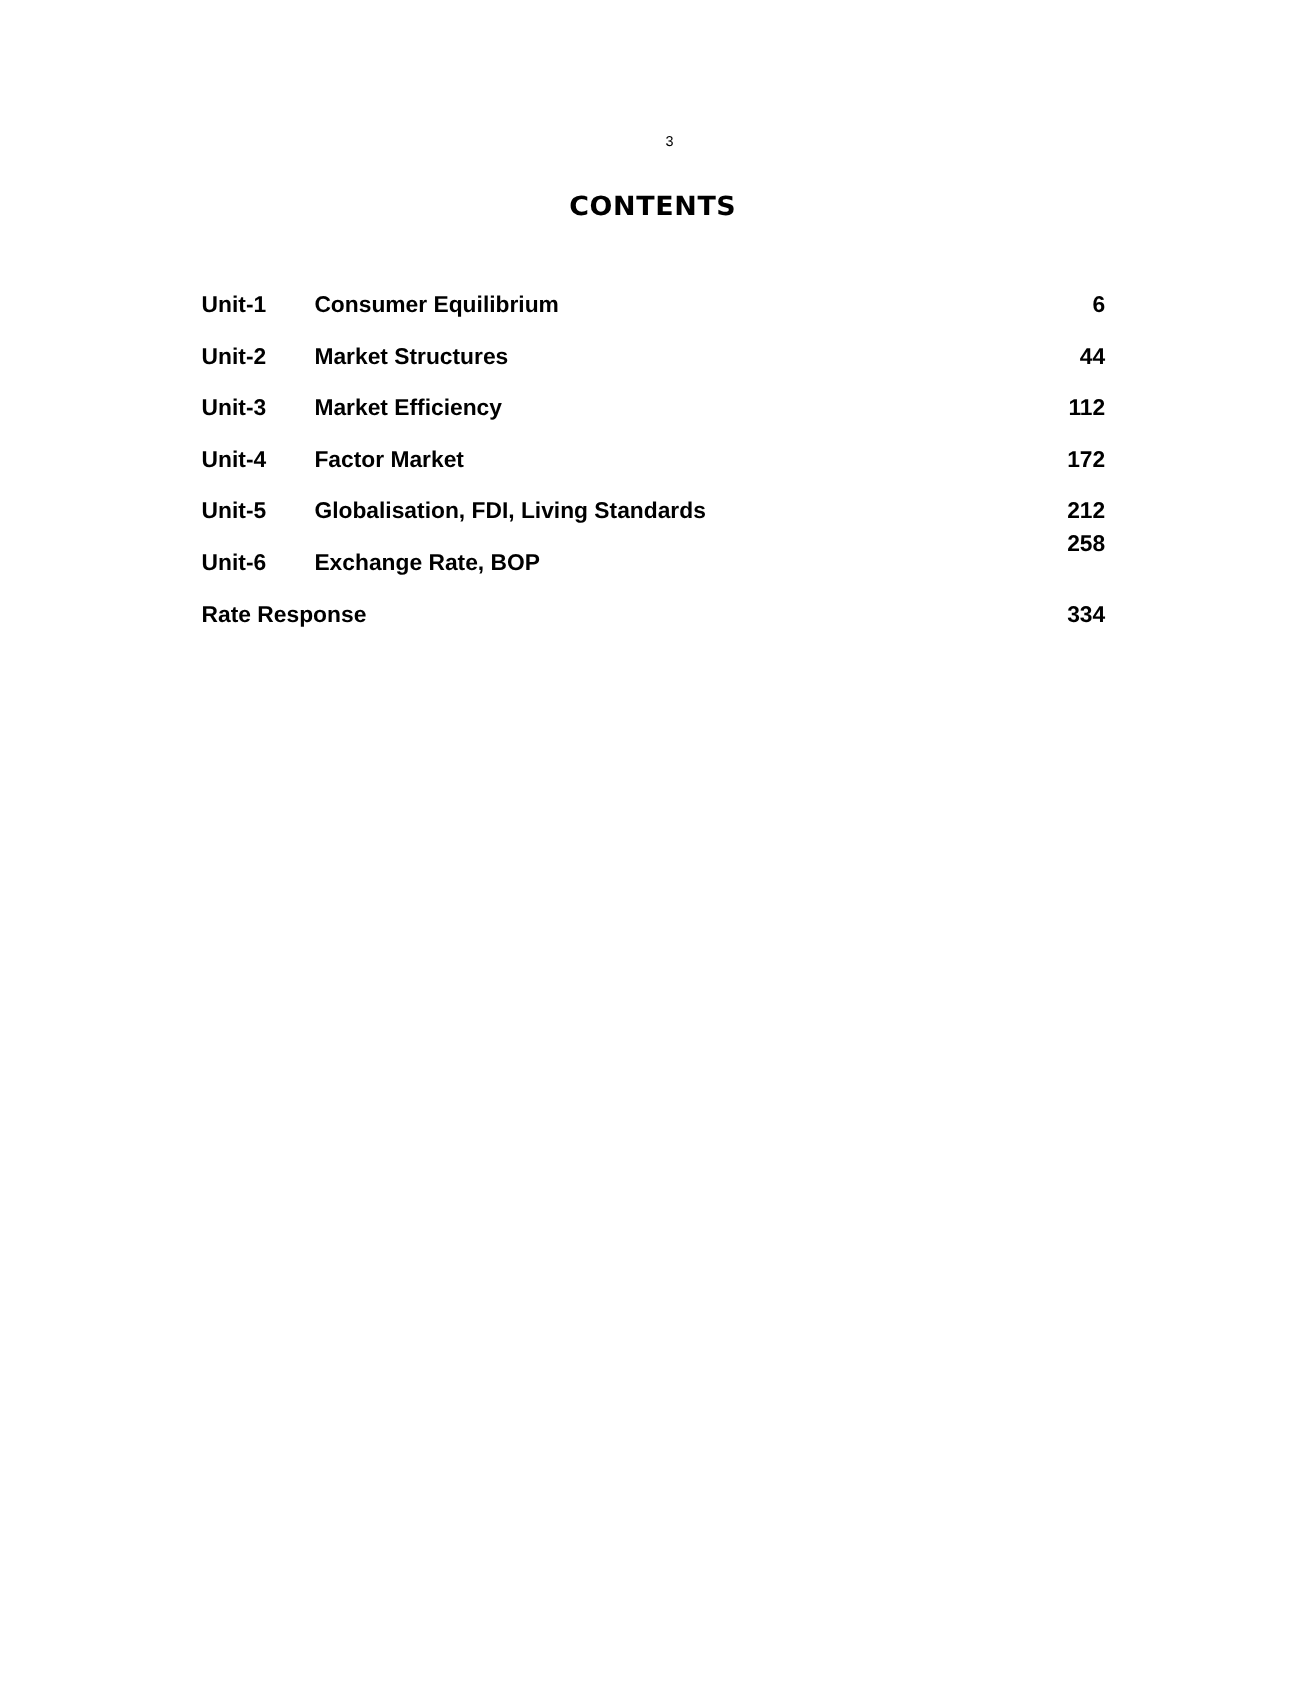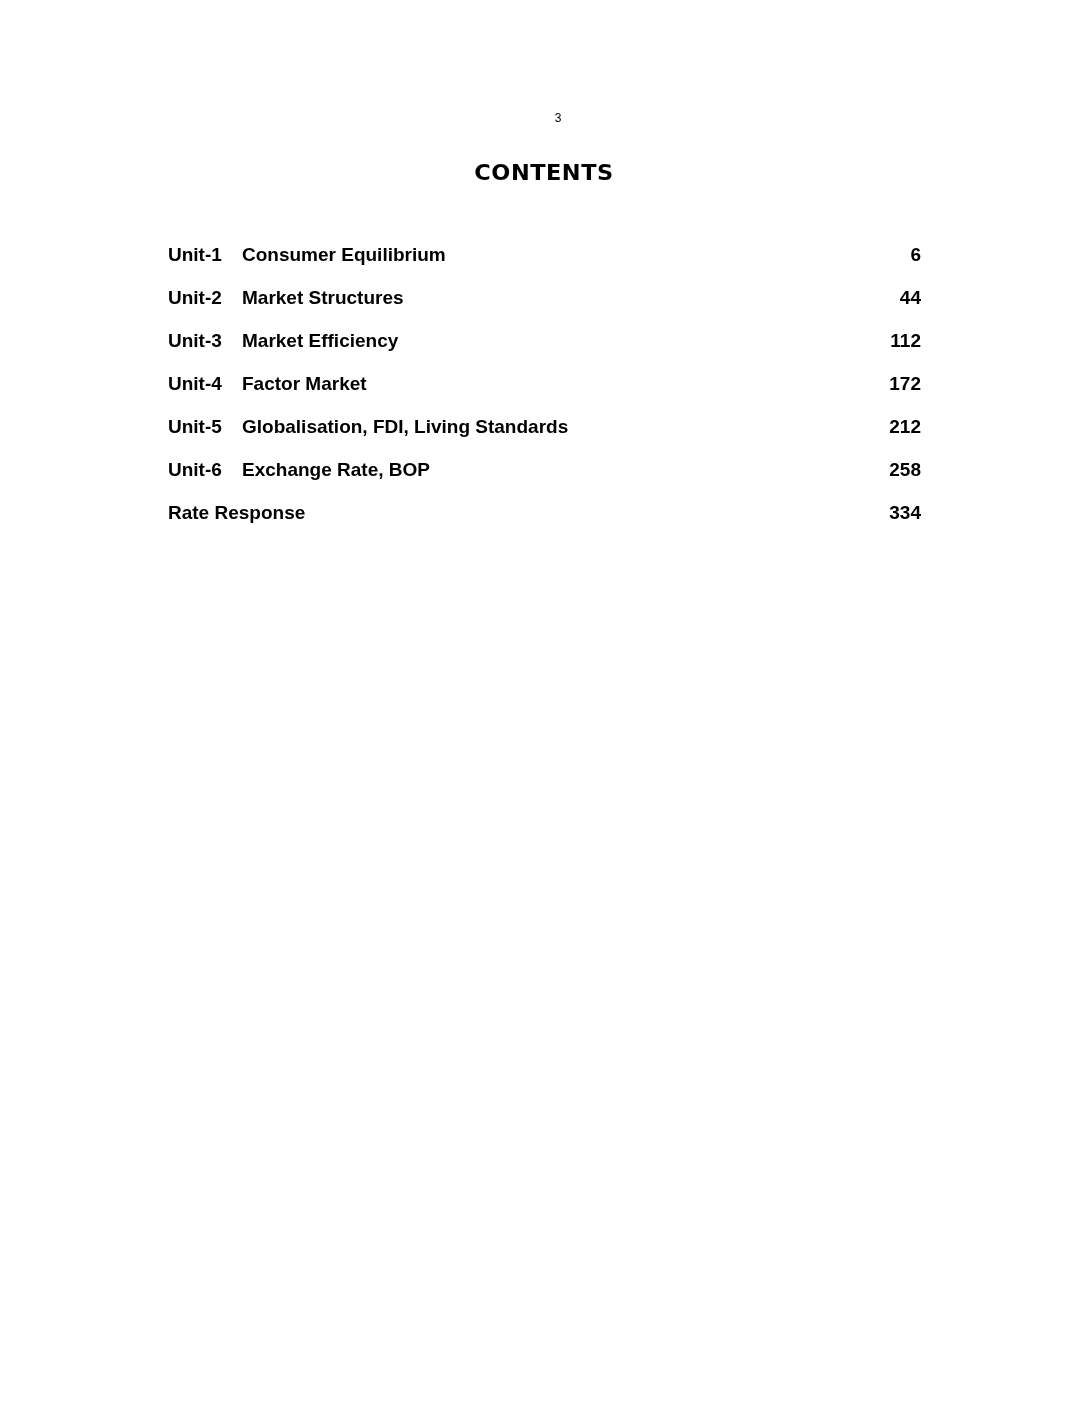--- a/index.html
+++ b/index.html
@@ -42,39 +42,40 @@
       width: 753px;
       font-weight: bold;
       font-size: 19px;
     }
     .toc-row {
       position: relative;
       display: flex;
       align-items: flex-end;
       line-height: 23px;
       margin-bottom: 20px;
+      gap: 20px;
     }
     .toc-unit {
       width: 74px;
       flex: none;
     }
     .toc-title {
       flex: 1;
       padding-right: 50px;
     }
     .toc-page {
       position: absolute;
       right: 0;
       text-align: right;
     }
     .toc-row.multi .toc-title {
       padding-right: 0;
     }
     .toc-row.multi .toc-page {
-      bottom: 0;
+      bottom: 16px;
     }
     .toc-title .line1 {
       display: block;
       text-align: justify;
       text-align-last: justify;
     }
     .toc-title .line2 {
       display: block;
     }
   </style>

